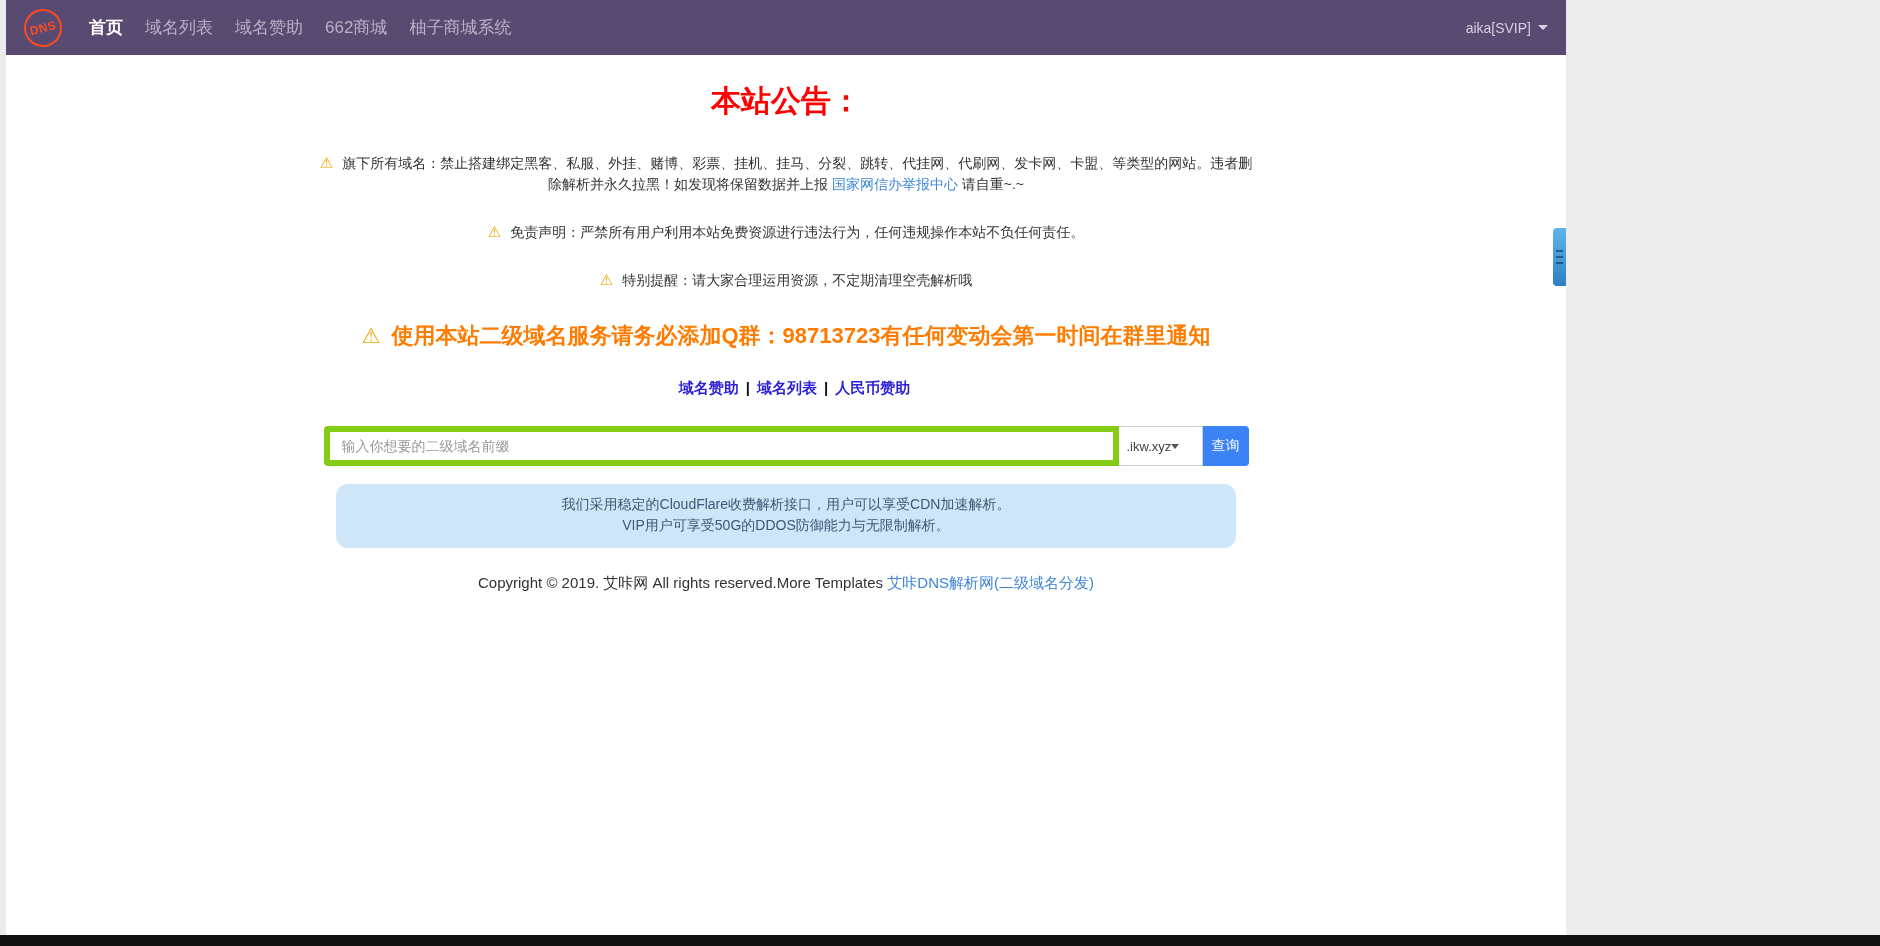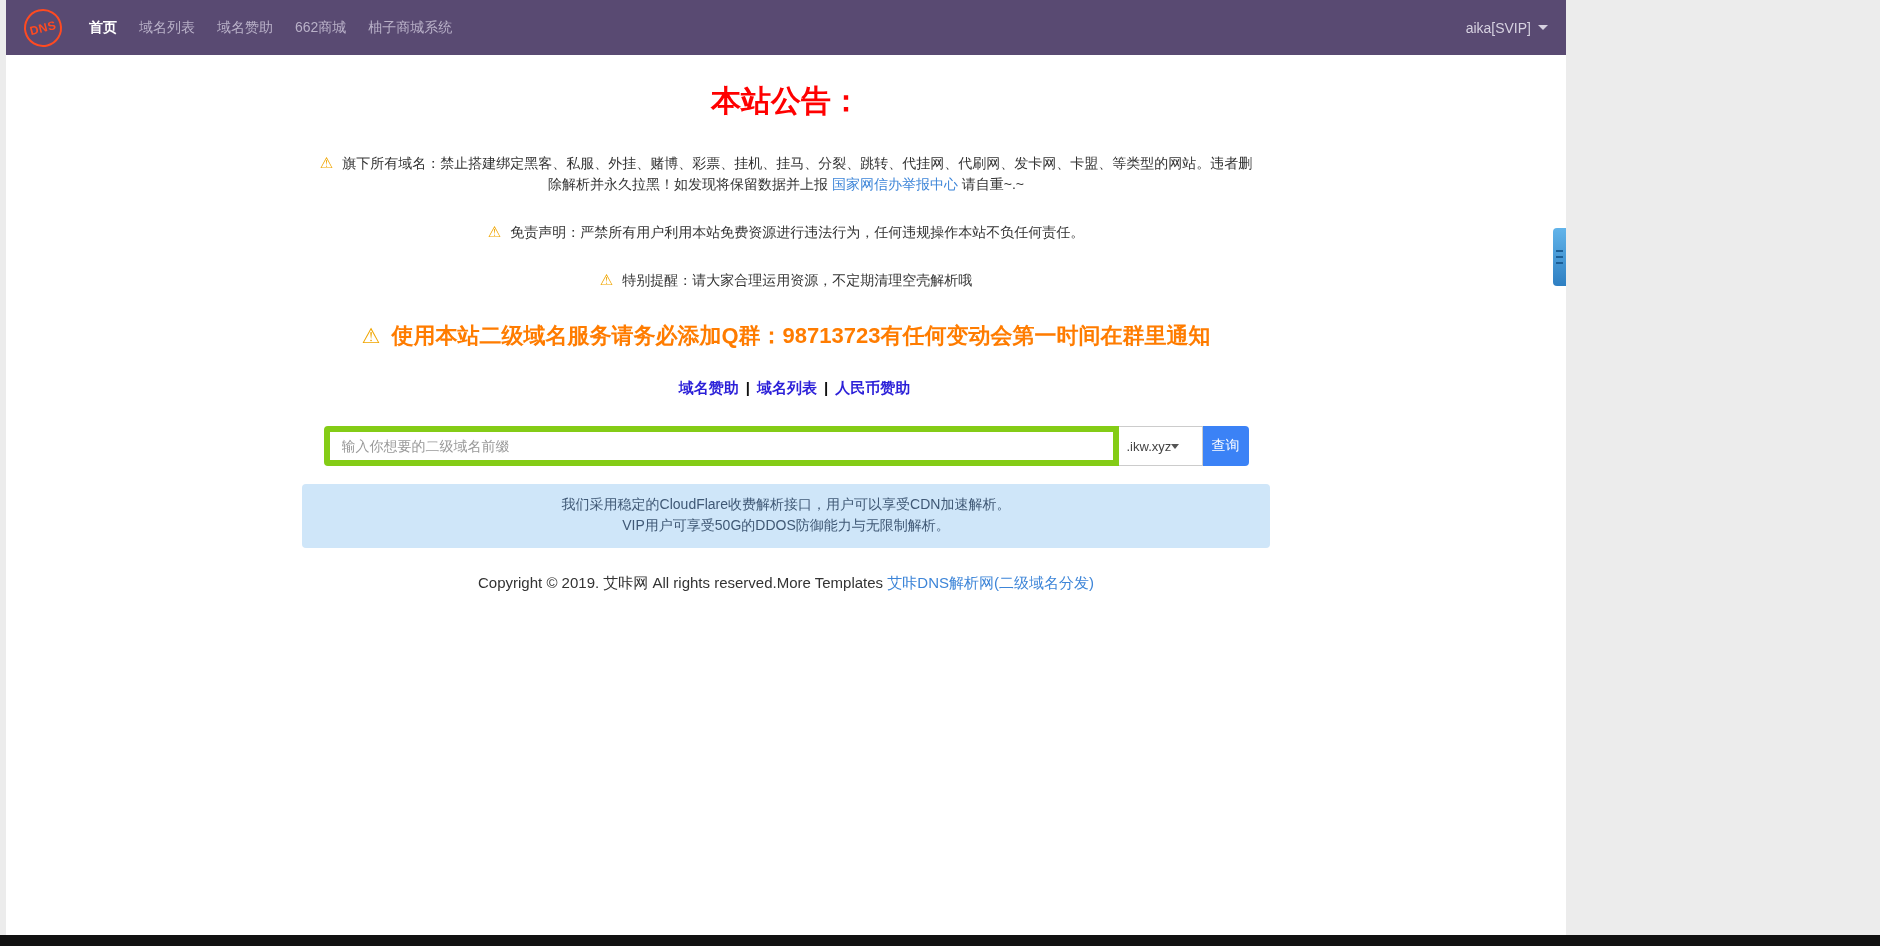--- a/index.html
+++ b/index.html
@@ -23,21 +23,21 @@
   }
   .logo {
     width:38px; height:38px; border-radius:50%;
     border:2px solid #ff4a21; color:#ff4a21;
     display:flex; align-items:center; justify-content:center;
     font-weight:bold; font-size:12px; letter-spacing:.5px;
     transform:rotate(-14deg);
     margin-right:16px; flex:none;
   }
   .nav-item {
-    color:#b9b1c8; font-size:14px; padding:0 11px;
+    color:#b9b1c8; font-size:17px; padding:0 11px;
     cursor:pointer; text-decoration:none; white-space:nowrap;
   }
   .nav-item.active { color:#ffffff; font-weight:bold; }
   .nav-right {
     margin-left:auto; display:flex; align-items:center; gap:7px;
     color:#d6d1e0; font-size:14px; cursor:pointer;
   }
   .caret {
     width:0; height:0; display:inline-block;
     border-left:5px solid transparent; border-right:5px solid transparent;
@@ -85,22 +85,22 @@
     border-left:4px solid transparent; border-right:4px solid transparent;
     border-top:5px solid #555;
   }
   .search-btn {
     width:46px; border:none; border-radius:0 4px 4px 0;
     background:#3b82f6; color:#ffffff; font-size:14px; cursor:pointer;
     font-family:inherit;
   }
   
   .info-box {
-    width:968px; margin:18px auto 0;
-    background:#cfe6f9; border-radius:4px;
+    width:900px; margin:18px auto 0;
+    background:#cfe6f9; border-radius:12px;
     padding:10px 20px 12px;
     font-size:14px; line-height:21px; color:#3f5875;
   }
   
   .footer { margin-top:26px; font-size:15px; color:#333; }
   
   .float-tab {
     position:absolute; right:0; top:228px;
     width:13px; height:58px;
     background:linear-gradient(180deg,#62b4ea,#2e7fc2);

